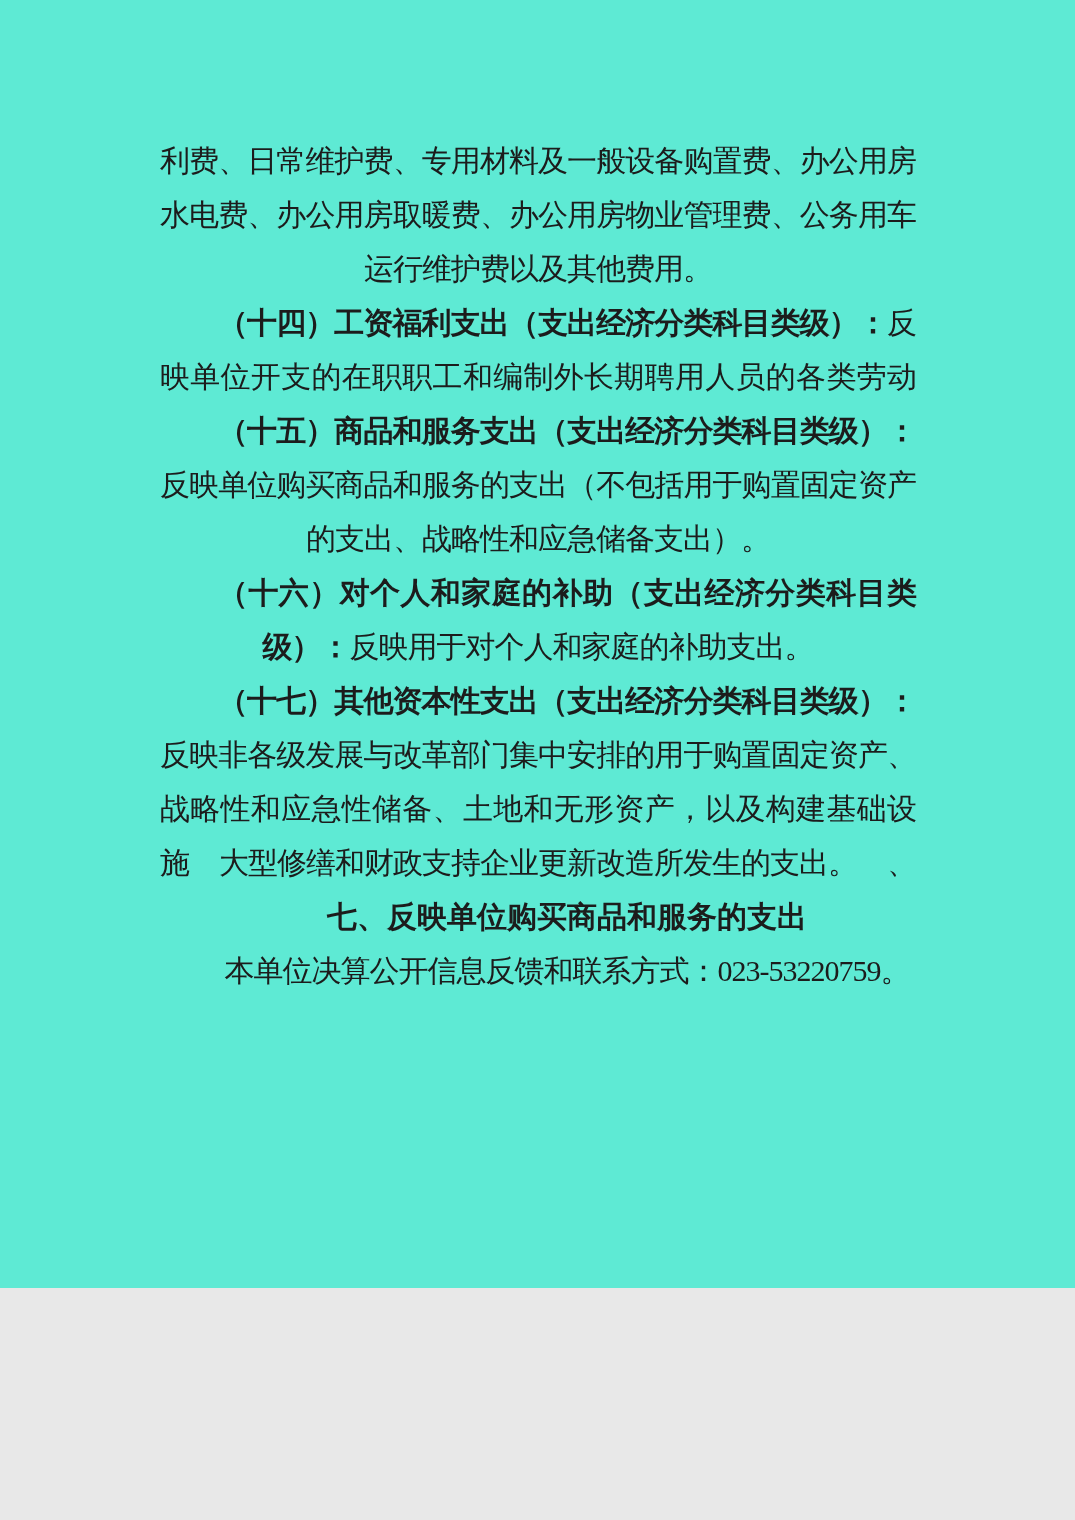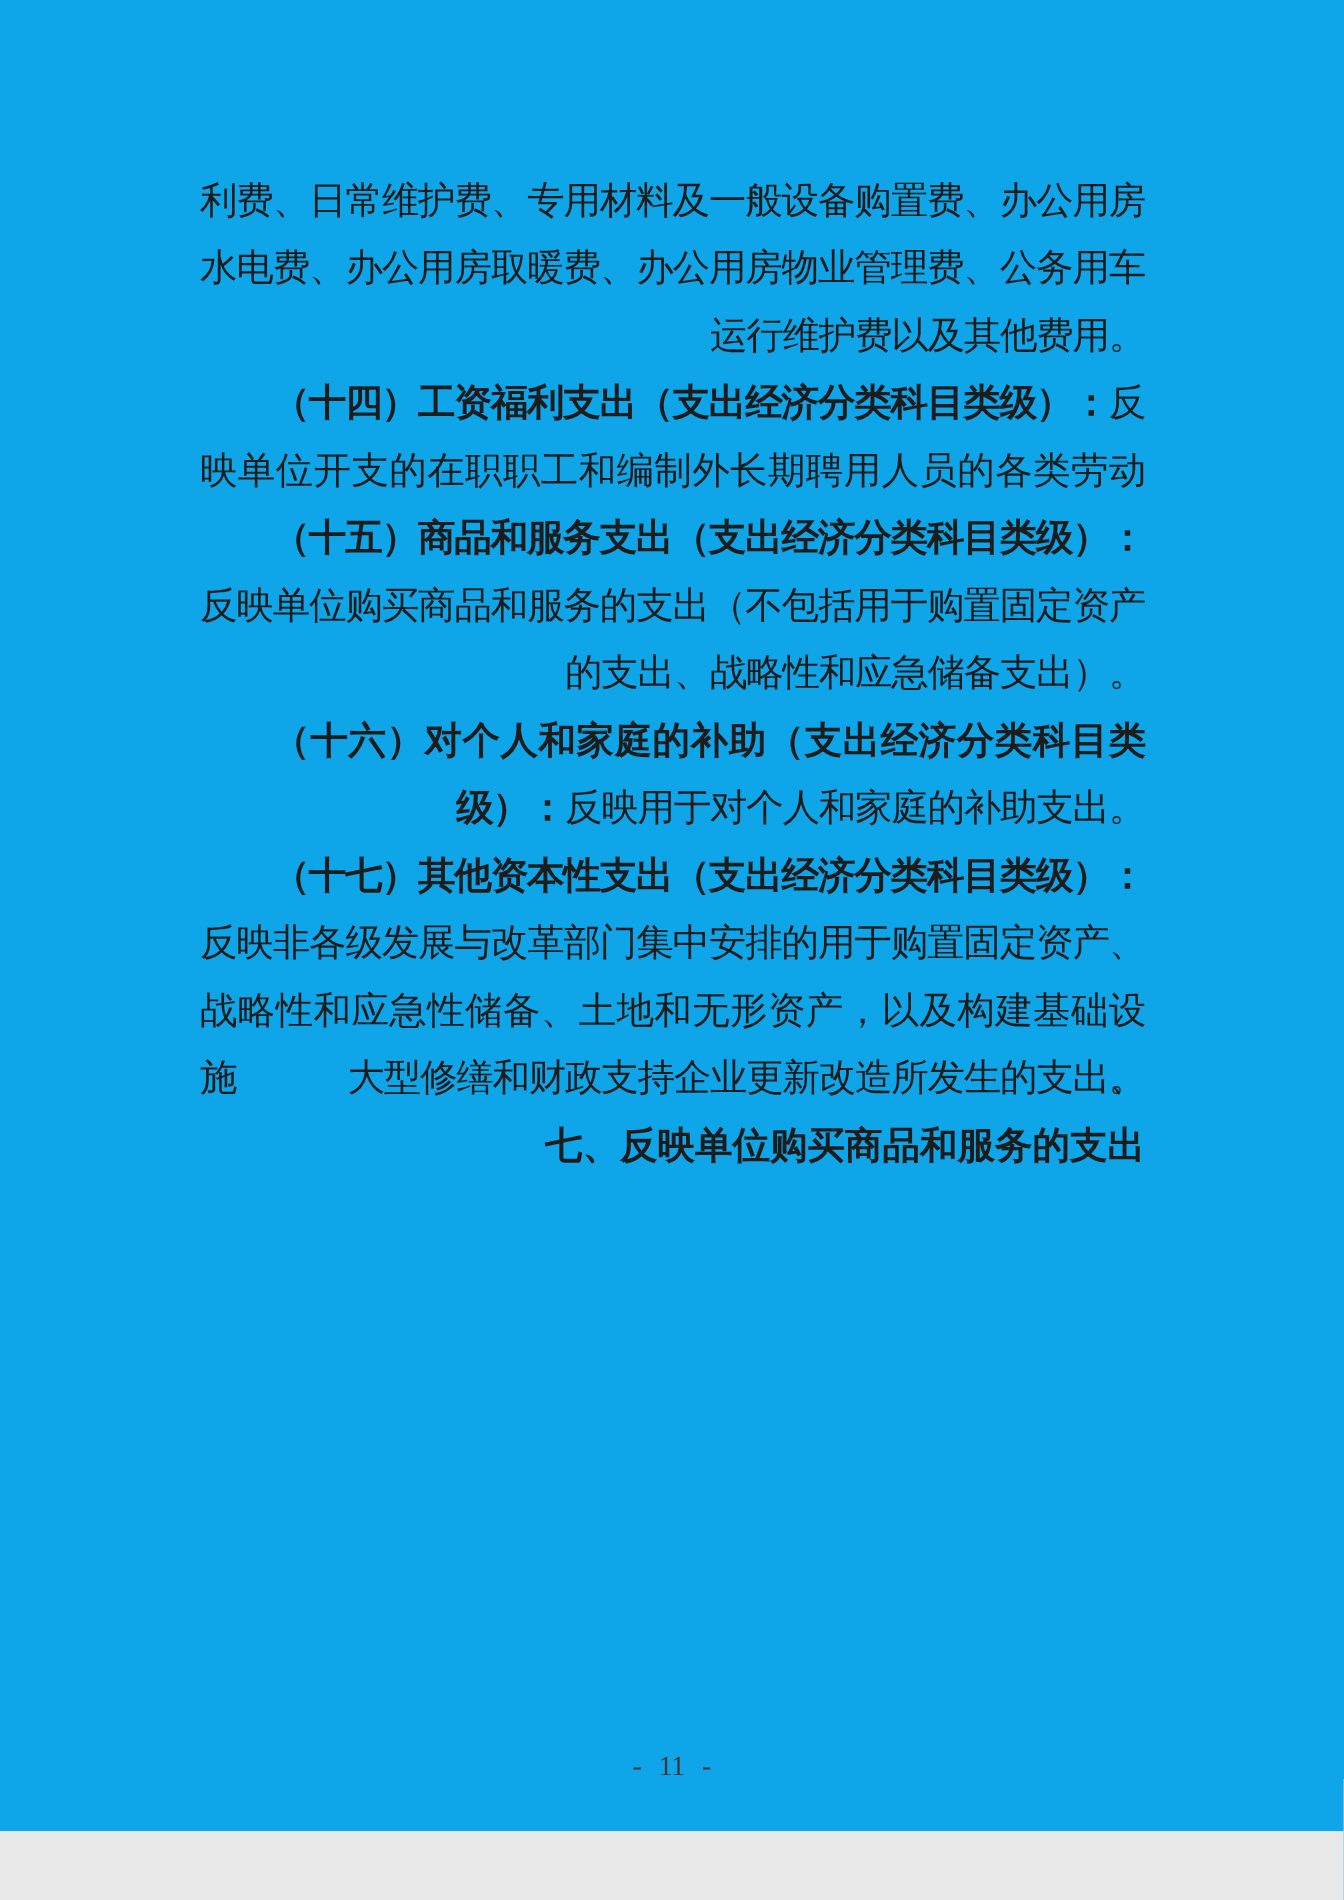--- a/index.html
+++ b/index.html
@@ -3,39 +3,39 @@
 <meta charset="utf-8">
 <style>
   html, body {
     margin: 0;
     padding: 0;
     background: #e8e8e8;
   }
   .page {
     position: relative;
     width: 1075px;
-    height: 1465px;
+    height: 1288px;
     margin: 0 auto;
-    background: #0ea5e9;
+    background: #5eead4;
     color: #1c1c1c;
     font-family: "Liberation Serif", serif;
     overflow: hidden;
   }
   .text-block {
     position: absolute;
     left: 160px;
     top: 134px;
     width: 756px;
   }
   .line {
     height: 54px;
     line-height: 54px;
     font-size: 30px;
     letter-spacing: -1px;
-    text-align: right;
+    text-align: center;
   }
   .line.j {
     text-align: justify;
     text-align-last: justify;
   }
   .line.i {
     text-indent: 58px;
   }
   .seg-b {
     font-weight: bold;
@@ -71,15 +71,16 @@
       <div class="line j i"><span class="seg-b ">（十五）商品和服务支出（支出经济分类科目类级）：</span></div>
       <div class="line j"><span class="">反映单位购买商品和服务的支出（不包括用于购置固定资产</span></div>
       <div class="line"><span class="">的支出、战略性和应急储备支出）。</span></div>
       <div class="line j i"><span class="seg-b ">（十六）对个人和家庭的补助（支出经济分类科目类</span></div>
       <div class="line"><span class="seg-b ">级）：</span><span class="">反映用于对个人和家庭的补助支出。</span></div>
       <div class="line j i"><span class="seg-b ">（十七）其他资本性支出（支出经济分类科目类级）：</span></div>
       <div class="line j"><span class="">反映非各级发展与改革部门集中安排的用于购置固定资产、</span></div>
       <div class="line j"><span class="">战略性和应急性储备、土地和无形资产，以及构建基础设施、</span></div>
       <div class="line"><span class="">大型修缮和财政支持企业更新改造所发生的支出。</span></div>
       <div class="line i"><span class="seg-b seg-hei">七、反映单位购买商品和服务的支出</span></div>
+      <div class="line i"><span class="">本单位决算公开信息反馈和联系方式：023-53220759。</span></div>
     </div>
   <div class="footer">- 11 -</div>
 </div>
 
 </body></html>

